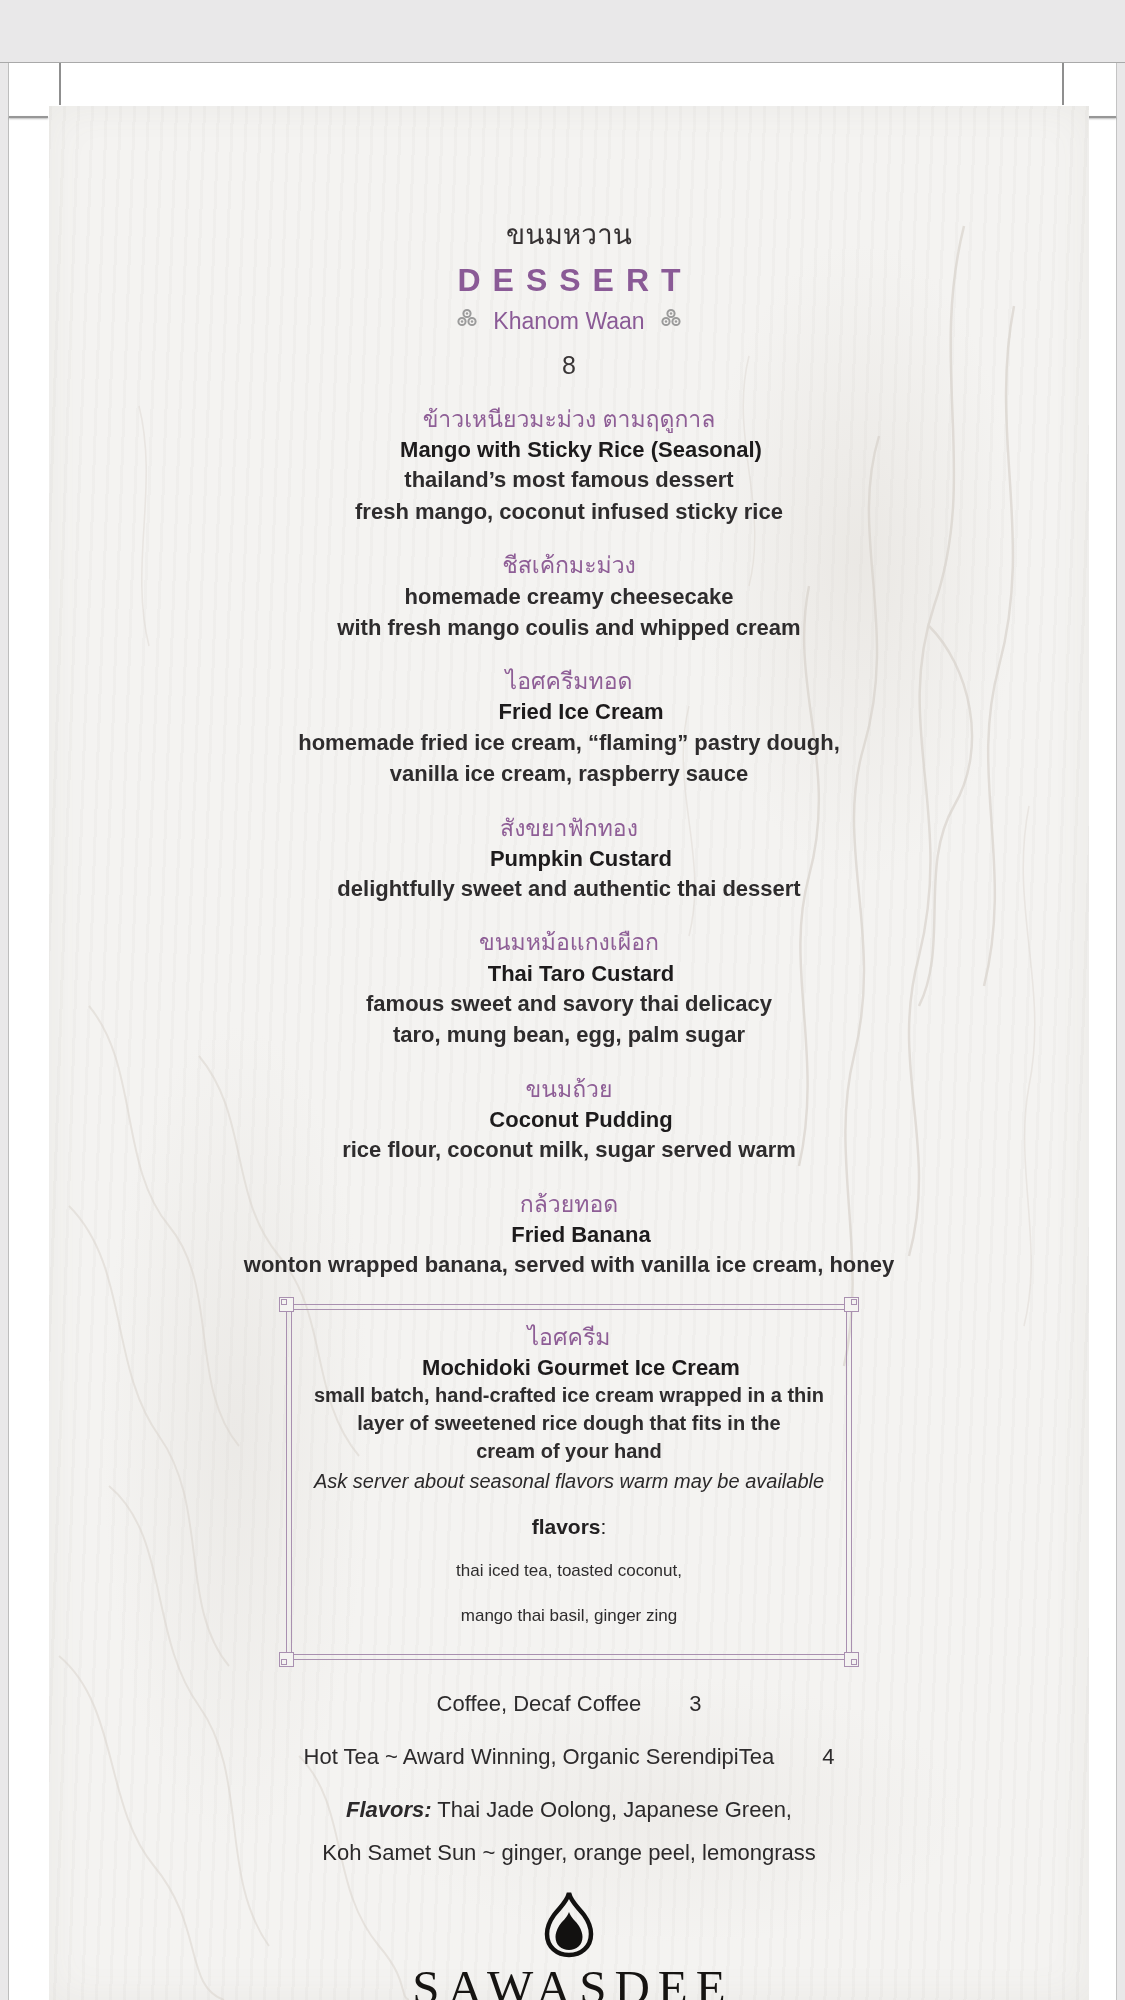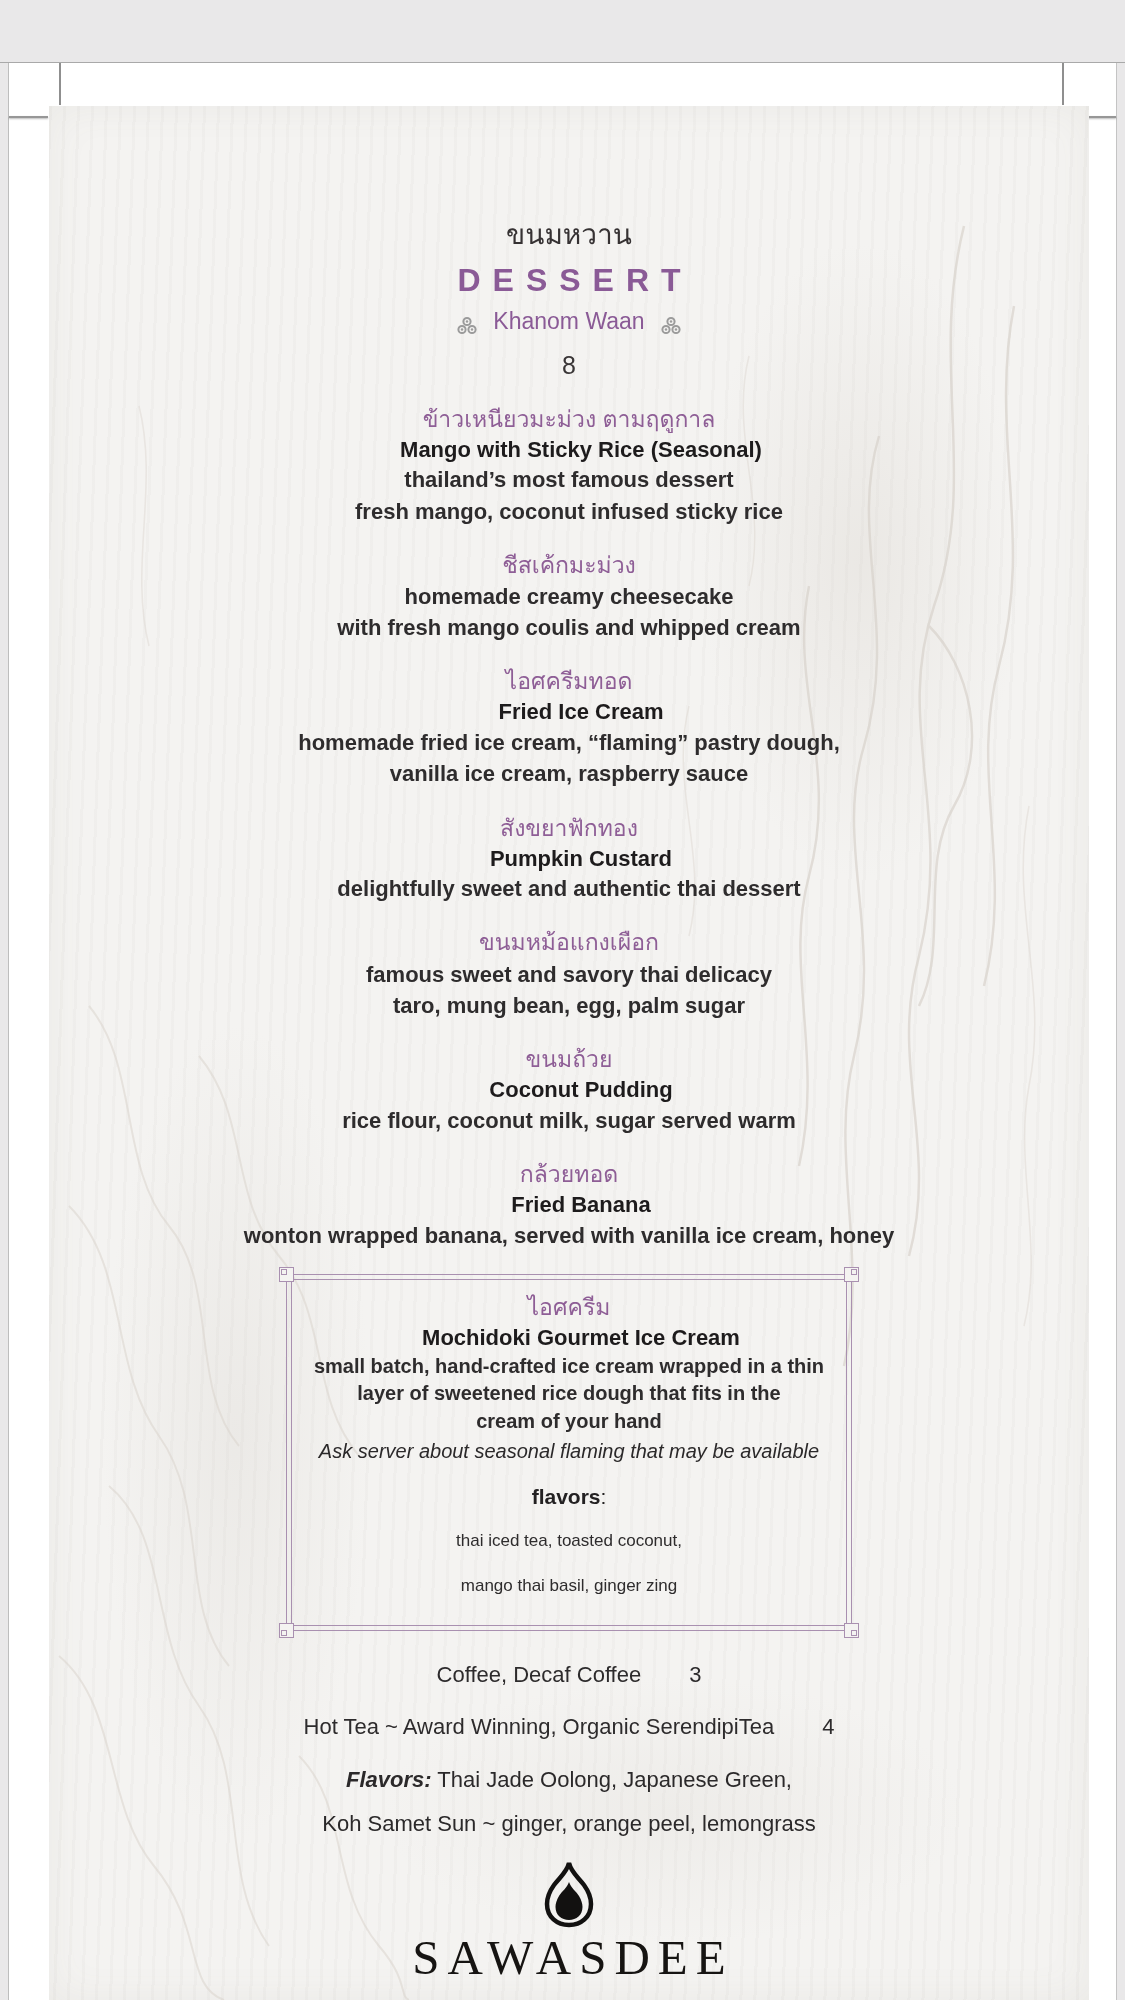--- a/index.html
+++ b/index.html
@@ -29,21 +29,21 @@
       repeating-linear-gradient(92deg, rgba(120,112,104,.035) 0 3px, rgba(0,0,0,0) 3px 14px),
       #f4f3f1;
     box-shadow:inset 0 0 40px rgba(120,110,100,.07);
     overflow:hidden;
   }
   .sketch{position:absolute;left:0;top:0;pointer-events:none;}
   .content{position:relative;width:100%;padding-top:112px;text-align:center;color:#2d2b2c;}
 
   .header-thai{font-size:28px;color:#363233;line-height:1.2;}
   .header-title{font-size:32px;font-weight:bold;color:#8a5a96;letter-spacing:12px;padding-left:12px;margin-top:9px;line-height:1.2;}
-  .header-sub{margin-top:9px;font-size:23px;color:#8a5a96;display:flex;align-items:flex-end;justify-content:center;gap:15px;line-height:1.2;}
+  .header-sub{margin-top:9px;font-size:23px;color:#8a5a96;display:flex;align-items:flex-start;justify-content:center;gap:15px;line-height:1.2;}
   .ornament svg{display:block;}
   .header-price{font-size:25px;color:#3a3637;margin:15px 0 24px;}
 
   .menu-item{margin-bottom:23px;}
   .thai-name{font-size:23px;color:#8e5e96;line-height:1.35;}
   .dish-name{font-size:22px;font-weight:bold;color:#1d1b1c;line-height:1.35;padding-left:24px;}
   .dish-desc{font-size:22px;color:#2e2c2d;line-height:1.42;font-weight:bold;}
 
   
   .special-box{width:556px;margin:6px auto 30px;border:1.5px solid #a990b0;padding:4px;position:relative;background:transparent;}
@@ -170,20 +170,21 @@
       </div>
 
       <div class="menu-item">
         <div class="thai-name">สังขยาฟักทอง</div>
         <div class="dish-name">Pumpkin Custard</div>
         <div class="dish-desc">delightfully sweet and authentic thai dessert</div>
       </div>
 
       <div class="menu-item">
         <div class="thai-name">ขนมหม้อแกงเผือก</div>
+        <div class="dish-name">Thai Taro Custard</div>
         <div class="dish-desc">famous sweet and savory thai delicacy</div>
         <div class="dish-desc">taro, mung bean, egg, palm sugar</div>
       </div>
 
       <div class="menu-item">
         <div class="thai-name">ขนมถ้วย</div>
         <div class="dish-name">Coconut Pudding</div>
         <div class="dish-desc">rice flour, coconut milk, sugar served warm</div>
       </div>
 
@@ -205,21 +206,21 @@
           </div>
         <div class="corner br">
             <div class="corner-dot"></div>
           </div>
         <div class="special-inner">
           <div class="thai-name">ไอศครีม</div>
           <div class="dish-name">Mochidoki Gourmet Ice Cream</div>
           <div class="dish-desc">small batch, hand-crafted ice cream wrapped in a thin</div>
           <div class="dish-desc">layer of sweetened rice dough that fits in the</div>
           <div class="dish-desc">cream of your hand</div>
-          <div class="box-note">Ask server about seasonal flaming that may be available</div>
+          <div class="box-note">Ask server about seasonal flavors warm may be available</div>
           <div class="flavors-head"><span class="bold">flavors</span><span>:</span></div>
           <div class="flavor-line">thai iced tea, toasted coconut,</div>
           <div class="flavor-line">mango thai basil, ginger zing</div>
         </div>
       </div>
 
       <div class="drink-row">
         <span>Coffee, Decaf Coffee</span>
         <span class="drink-price">3</span>
       </div>

